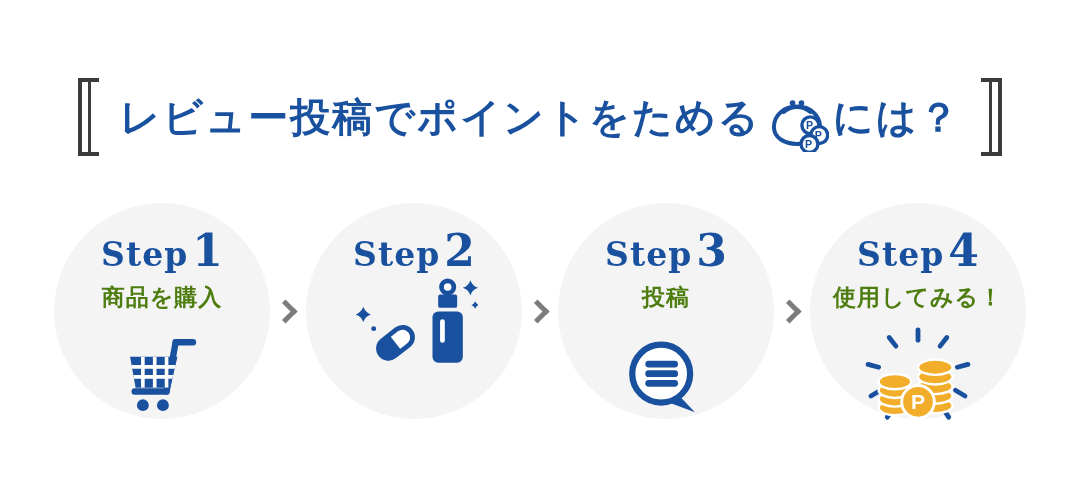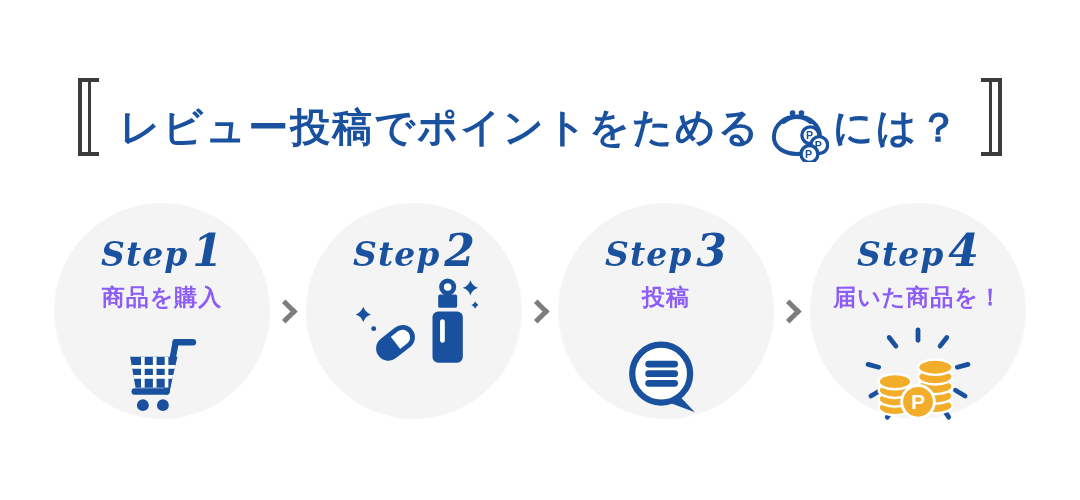--- a/index.html
+++ b/index.html
@@ -1,42 +1,42 @@
 <!DOCTYPE html>
 <html><head>
 <meta charset="utf-8">
 <style>
   * { margin:0; padding:0; box-sizing:border-box; }
   html,body { width:1080px; height:500px; background:#ffffff; overflow:hidden;
               font-family:"Liberation Sans","DejaVu Sans",sans-serif; }
   .canvas { position:relative; width:1080px; height:500px; background:#ffffff; }
 
   
-  .title-row { margin-top:78px; display:flex; justify-content:center; align-items:flex-end; gap:20px; }
+  .title-row { margin-top:78px; display:flex; justify-content:center; align-items:center; gap:20px; }
   .bracket { position:relative; width:21px; height:78px; flex:0 0 auto; }
   .bracket-left  { border-left:4px solid #3c3c3c; border-top:4px solid #3c3c3c; border-bottom:4px solid #3c3c3c; }
   .bracket-right { border-right:4px solid #3c3c3c; border-top:4px solid #3c3c3c; border-bottom:4px solid #3c3c3c; }
   .bracket-left::after, .bracket-right::after {
       content:""; position:absolute; top:0; bottom:0; width:3px; background:#3c3c3c; }
   .bracket-left::after  { left:6px; }
   .bracket-right::after { right:6px; }
 
   .title-text { display:flex; align-items:center; font-size:40px; font-weight:800;
                 color:#19519f; letter-spacing:2px; white-space:nowrap; }
   .title-purse { margin:0 4px; transform:translateY(6px); }
 
   
   .steps-row { margin-top:47px; display:flex; justify-content:center; align-items:center; }
   .step-circle { width:216px; height:216px; border-radius:50%; background:#f4f4f4;
                  display:flex; flex-direction:column; align-items:center; flex:0 0 auto; }
   .step-label { margin-top:22px; display:flex; align-items:baseline; gap:4px; color:#19519f;
-                font-family:"DejaVu Serif","Liberation Serif",serif; font-style:italic; font-weight:bold; }
+                font-family:"DejaVu Serif","Liberation Serif",serif; font-weight:bold; }
   .step-word { font-size:33px; letter-spacing:1px; }
   .step-num  { font-size:44px; }
-  .step-desc { margin-top:5px; height:70px; text-align:center; color:#8b5cf6;
+  .step-desc { margin-top:5px; height:70px; text-align:center; color:#4d7c0f;
                font-size:23px; font-weight:700; line-height:33px; letter-spacing:1px; }
   .desc-line { display:block; }
   .step-icon { height:92px; display:flex; align-items:center; justify-content:center; }
 
   .chevron-box { width:36px; display:flex; justify-content:center; align-items:center; flex:0 0 auto; }
   .chev { width:17px; height:17px; border-top:5px solid #7c7c7c; border-right:5px solid #7c7c7c;
           transform:rotate(45deg); margin-right:6px; }
 </style>
 </head>
 <body>
@@ -156,21 +156,21 @@
     <div class="chevron-box">
         <span class="chev"></span>
       </div>
 
     <div class="step-circle">
       <div class="step-label">
         <span class="step-word">Step</span>
           <span class="step-num">4</span>
       </div>
       <div class="step-desc">
-        <span class="desc-line">届いた商品を！</span>
+        <span class="desc-line">使用してみる！</span>
       </div>
       <div class="step-icon">
         <svg width="116" height="96" viewBox="0 0 120 100">
           <g stroke="#19519f" stroke-width="5" stroke-linecap="round">
             <line x1="60" y1="16" x2="60" y2="5"></line>
             <line x1="37" y1="22" x2="30" y2="13"></line>
             <line x1="19" y1="44" x2="8" y2="41"></line>
             <line x1="21" y1="68" x2="11" y2="74"></line>
             <line x1="34" y1="87" x2="28" y2="96"></line>
             <line x1="83" y1="22" x2="90" y2="13"></line>

